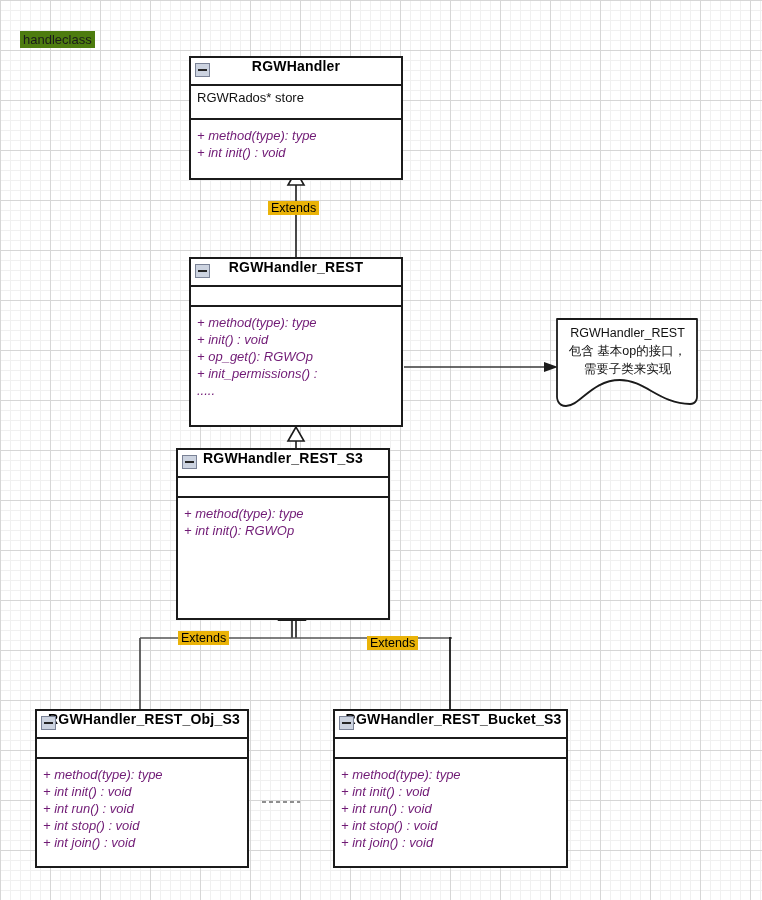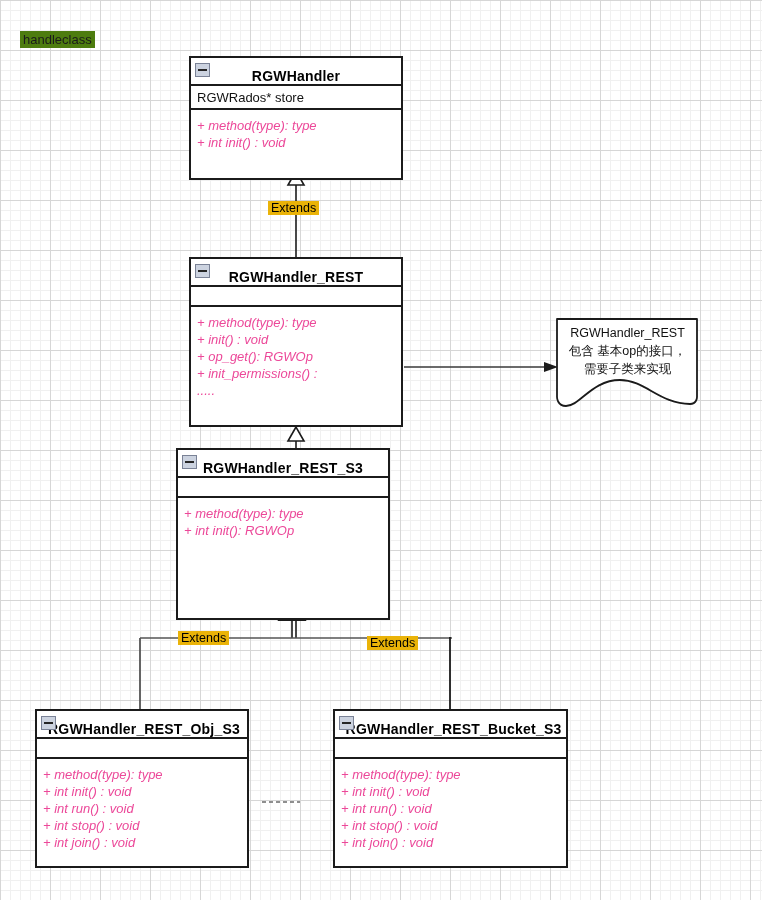--- a/index.html
+++ b/index.html
@@ -37,21 +37,21 @@
   .uml-box{
     position:absolute;
     background:#ffffff;
     border:2px solid #1b1b1b;
     box-sizing:border-box;
   }
   .uml-title{
     position:relative;
     height:28px;
     border-bottom:2px solid #1b1b1b;
-    display:flex;align-items:flex-end;justify-content:center;
+    display:flex;align-items:flex-start;justify-content:center;
     box-sizing:border-box;
   }
   .uml-title .name{
     font-size:14px;font-weight:bold;color:#000;
     letter-spacing:0.2px;white-space:nowrap;
   }
   .collapse-icon{
     position:absolute;left:4px;top:5px;
     width:15px;height:14px;
     background:#ccd3e0;
@@ -67,21 +67,21 @@
     padding:3px 6px;
     box-sizing:border-box;
     min-height:20px;
   }
   .uml-attrs div{font-size:13px;color:#111;line-height:17px;white-space:nowrap;}
   .uml-ops{
     padding:7px 6px 4px 6px;
     box-sizing:border-box;
   }
   .uml-ops div{
-    font-size:13px;color:#ec4899;line-height:17px;white-space:nowrap;font-style:italic;
+    font-size:13px;color:#701a75;line-height:17px;white-space:nowrap;font-style:italic;
   }
   .ital{font-style:italic;}
 
   .edge-label{
     position:absolute;
     background:#eab308;
     color:#000;
     font-size:12.5px;
     padding:0 3px;
     white-space:nowrap;
@@ -143,21 +143,21 @@
 
 <div class="title-label">handleclass</div>
 
 <div class="uml-box" style="left:189px;top:56px;width:214px;height:124px;">
   <div class="uml-title">
     <span class="collapse-icon">
         <i></i>
       </span>
     <span class="name">RGWHandler</span>
   </div>
-  <div class="uml-attrs" style="height:24px;">
+  <div class="uml-attrs" style="height:34px;">
     <div>RGWRados* store</div>
   </div>
   <div class="uml-ops">
     <div class="ital">+ method(type): type</div>
     <div class="ital">+ int init() :  void</div>
   </div>
 </div>
 
 <div class="uml-box" style="left:189px;top:257px;width:214px;height:170px;">
   <div class="uml-title">

